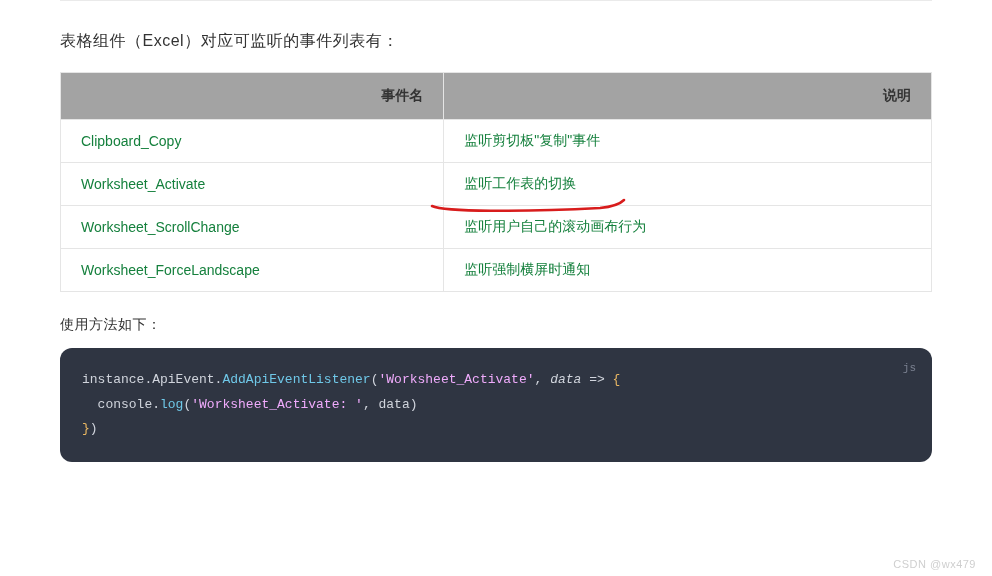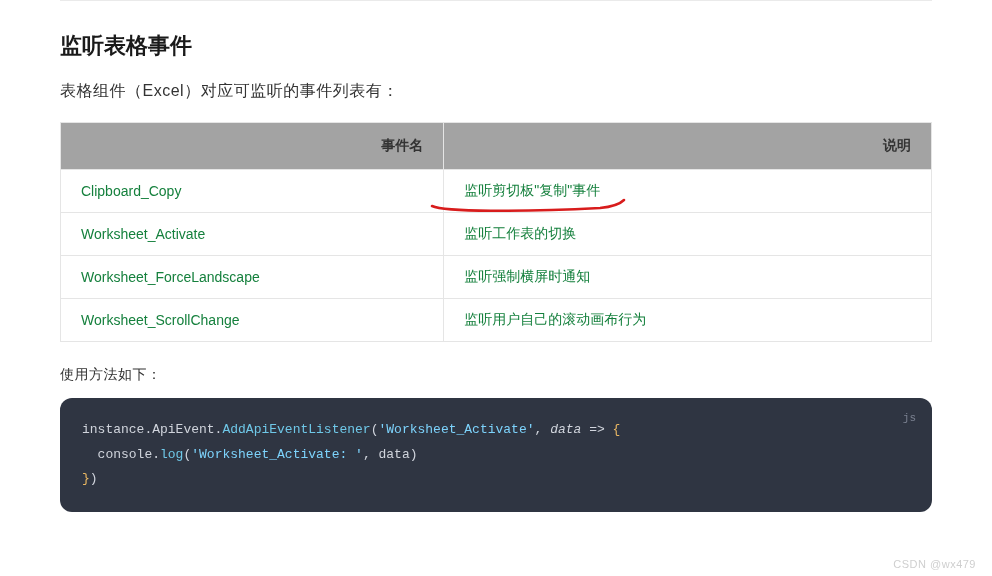--- a/index.html
+++ b/index.html
@@ -74,21 +74,21 @@
     position: relative;
   }
   .code-block .lang-label {
     position: absolute;
     top: 10px;
     right: 16px;
     font-size: 11px;
     color: #7a8090;
   }
   .tok-method { color: #6fc8e8; }
-  .tok-string { color: #7dd3fc; }
+  .tok-string { color: #f0abfc; }
   .tok-param  { color: #d0d4dc; font-style: italic; }
   .tok-arrow  { color: #d0d4dc; }
   .tok-punct  { color: #d0d4dc; text-align: right; }
   .tok-brace  { color: #eab863; }
   .indent { display:inline-block; width: 2ch; }
   .annotation-layer {
     position: absolute;
     pointer-events: none;
     top: 0; left: 0; width: 100%; height: 100%;
   }
@@ -101,47 +101,46 @@
     letter-spacing: 0.5px;
   }
 </style>
 </head>
 <body>
 
 <div class="divider-top"></div>
 
 <div class="content">
 
-  <h2 class="title">监听表格事件</h2>
 
   <p class="intro">表格组件（Excel）对应可监听的事件列表有：</p>
 
   <table class="events">
     <thead>
       <tr>
         <th>事件名</th>
         <th>说明</th>
       </tr>
     </thead>
     <tbody>
       <tr>
         <td>Clipboard_Copy</td>
         <td>监听剪切板"复制"事件</td>
       </tr>
       <tr>
         <td>Worksheet_Activate</td>
         <td>监听工作表的切换</td>
       </tr>
       <tr>
+        <td>Worksheet_ScrollChange</td>
+        <td>监听用户自己的滚动画布行为</td>
+      </tr>
+      <tr>
         <td>Worksheet_ForceLandscape</td>
         <td>监听强制横屏时通知</td>
-      </tr>
-      <tr>
-        <td>Worksheet_ScrollChange</td>
-        <td>监听用户自己的滚动画布行为</td>
       </tr>
     </tbody>
   </table>
 
   <p class="usage">使用方法如下：</p>
 
   <div class="code-block">
     <span class="lang-label">js</span>
     <div>
       <span class="tok-punct">instance.ApiEvent.</span><span class="tok-method">AddApiEventListener</span><span class="tok-punct">(</span><span class="tok-string">'Worksheet_Activate'</span><span class="tok-punct">, </span><span class="tok-param">data</span><span class="tok-arrow"> =&gt; </span><span class="tok-brace">{</span>

